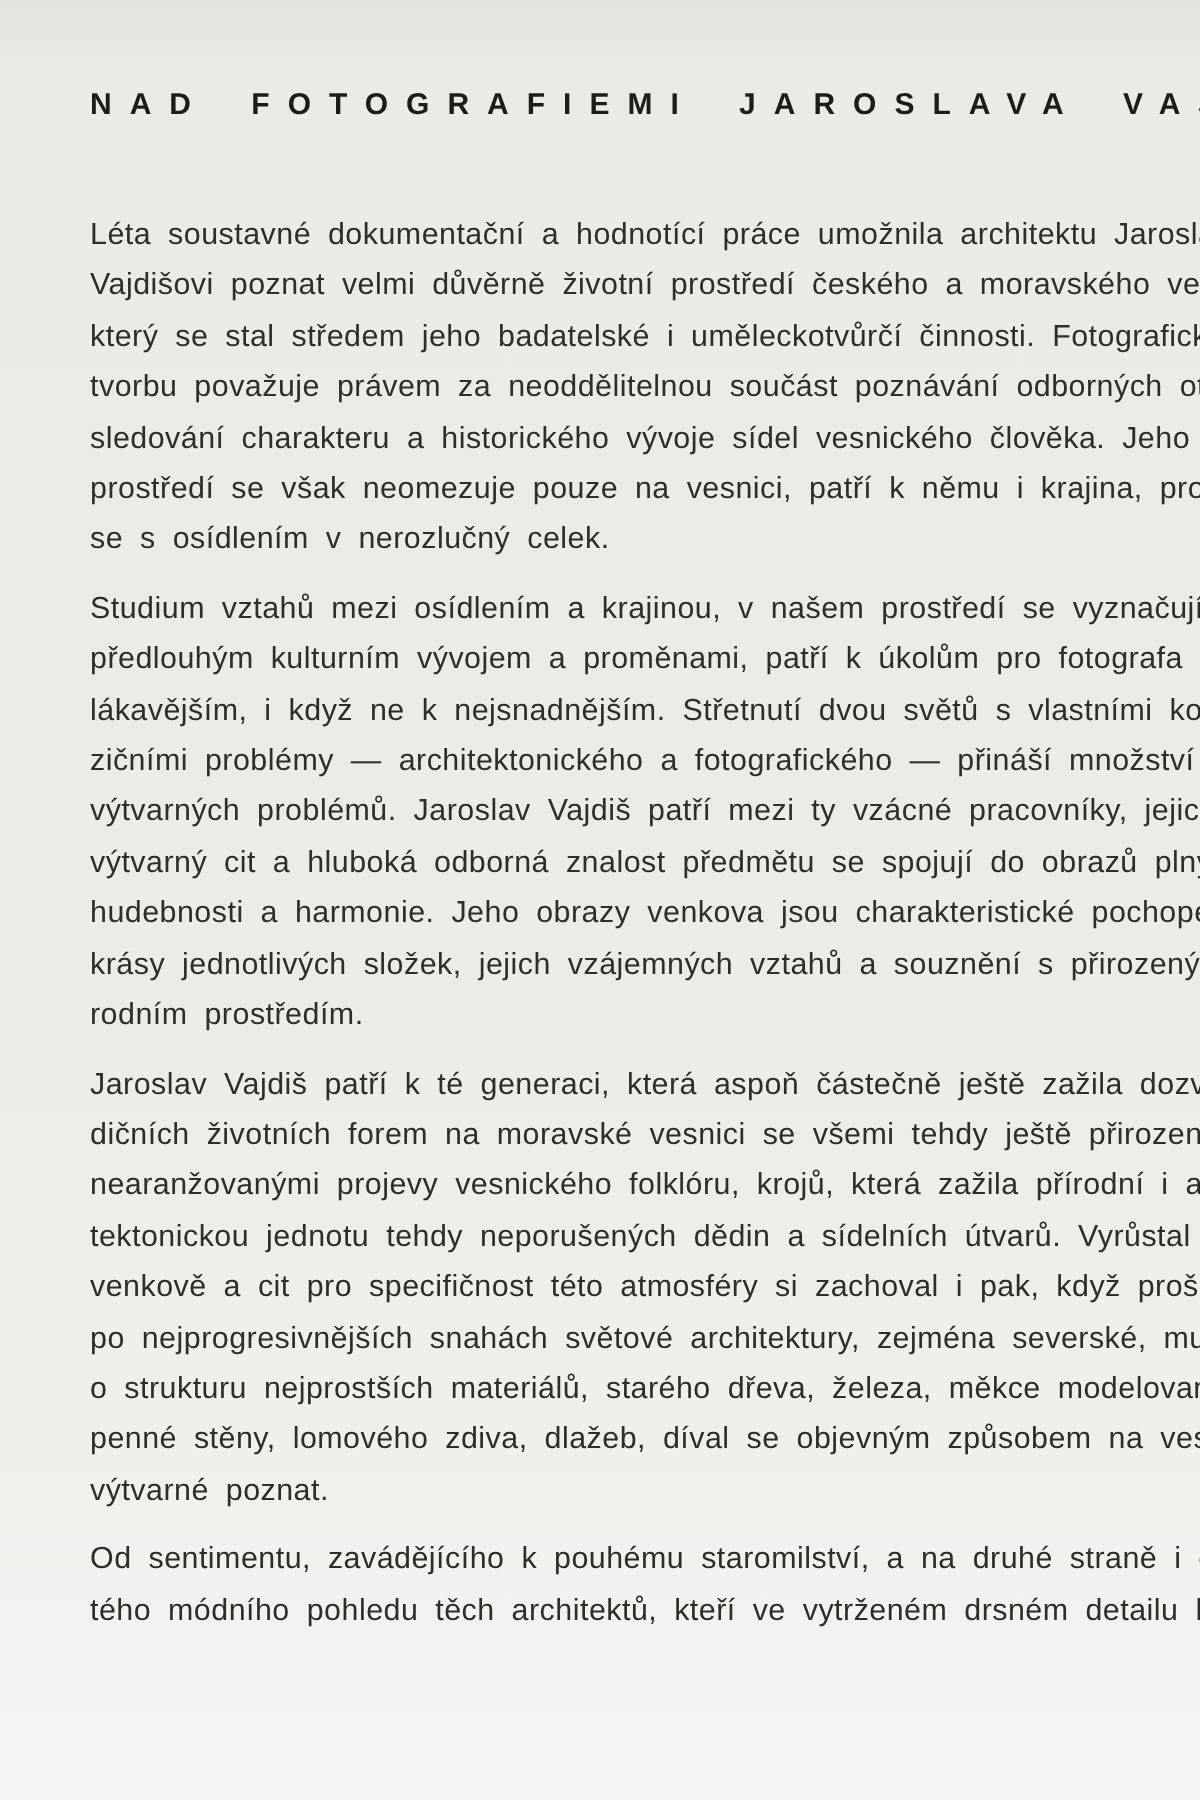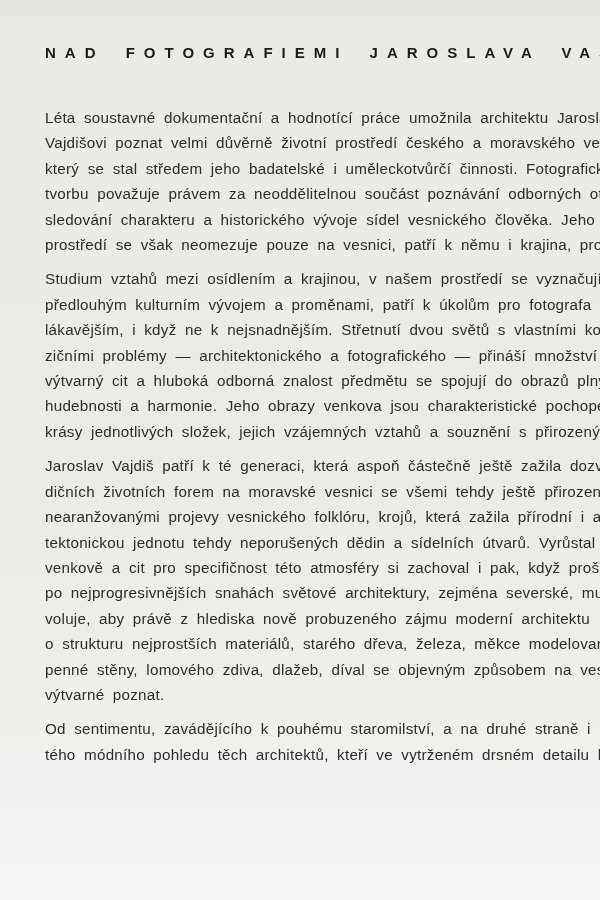--- a/index.html
+++ b/index.html
@@ -42,38 +42,40 @@
 <div class="page">
   <h1 class="title">NAD FOTOGRAFIEMI JAROSLAVA VAJDIŠ</h1>
   <div class="body-text">
       <div class="para">
         <div class="line">Léta soustavné dokumentační a hodnotící práce umožnila architektu Jarosla</div>
         <div class="line">Vajdišovi poznat velmi důvěrně životní prostředí českého a moravského venko</div>
         <div class="line">který se stal středem jeho badatelské i uměleckotvůrčí činnosti. Fotografick</div>
         <div class="line">tvorbu považuje právem za neoddělitelnou součást poznávání odborných otáze</div>
         <div class="line">sledování charakteru a historického vývoje sídel vesnického člověka. Jeho živo</div>
         <div class="line">prostředí se však neomezuje pouze na vesnici, patří k němu i krajina, prolínaj</div>
+        <div class="line">se s osídlením v nerozlučný celek.</div>
       </div>
       <div class="para">
         <div class="line">Studium vztahů mezi osídlením a krajinou, v našem prostředí se vyznačující</div>
         <div class="line">předlouhým kulturním vývojem a proměnami, patří k úkolům pro fotografa n</div>
         <div class="line">lákavějším, i když ne k nejsnadnějším. Střetnutí dvou světů s vlastními komp</div>
         <div class="line">zičními problémy — architektonického a fotografického — přináší množství či</div>
+        <div class="line">výtvarných problémů. Jaroslav Vajdiš patří mezi ty vzácné pracovníky, jejic</div>
         <div class="line">výtvarný cit a hluboká odborná znalost předmětu se spojují do obrazů plný</div>
         <div class="line">hudebnosti a harmonie. Jeho obrazy venkova jsou charakteristické pochopen</div>
         <div class="line">krásy jednotlivých složek, jejich vzájemných vztahů a souznění s přirozeným p</div>
+        <div class="line">rodním prostředím.</div>
       </div>
       <div class="para">
         <div class="line">Jaroslav Vajdiš patří k té generaci, která aspoň částečně ještě zažila dozvuky t</div>
         <div class="line">dičních životních forem na moravské vesnici se všemi tehdy ještě přirozeným</div>
         <div class="line">nearanžovanými projevy vesnického folklóru, krojů, která zažila přírodní i arc</div>
         <div class="line">tektonickou jednotu tehdy neporušených dědin a sídelních útvarů. Vyrůstal n</div>
         <div class="line">venkově a cit pro specifičnost této atmosféry si zachoval i pak, když prošel vysok</div>
         <div class="line">po nejprogresivnějších snahách světové architektury, zejména severské, mu d</div>
-        <div class="line">voluje, aby právě z hlediska nově probuzeného zájmu moderní architektu</div>
         <div class="line">o strukturu nejprostších materiálů, starého dřeva, železa, měkce modelované</div>
         <div class="line">penné stěny, lomového zdiva, dlažeb, díval se objevným způsobem na vesnici a j</div>
         <div class="line">výtvarné poznat.</div>
       </div>
       <div class="para">
         <div class="line">Od sentimentu, zavádějícího k pouhému staromilství, a na druhé straně i od ur</div>
         <div class="line">tého módního pohledu těch architektů, kteří ve vytrženém drsném detailu h</div>
       </div>
     </div>
 </div>

